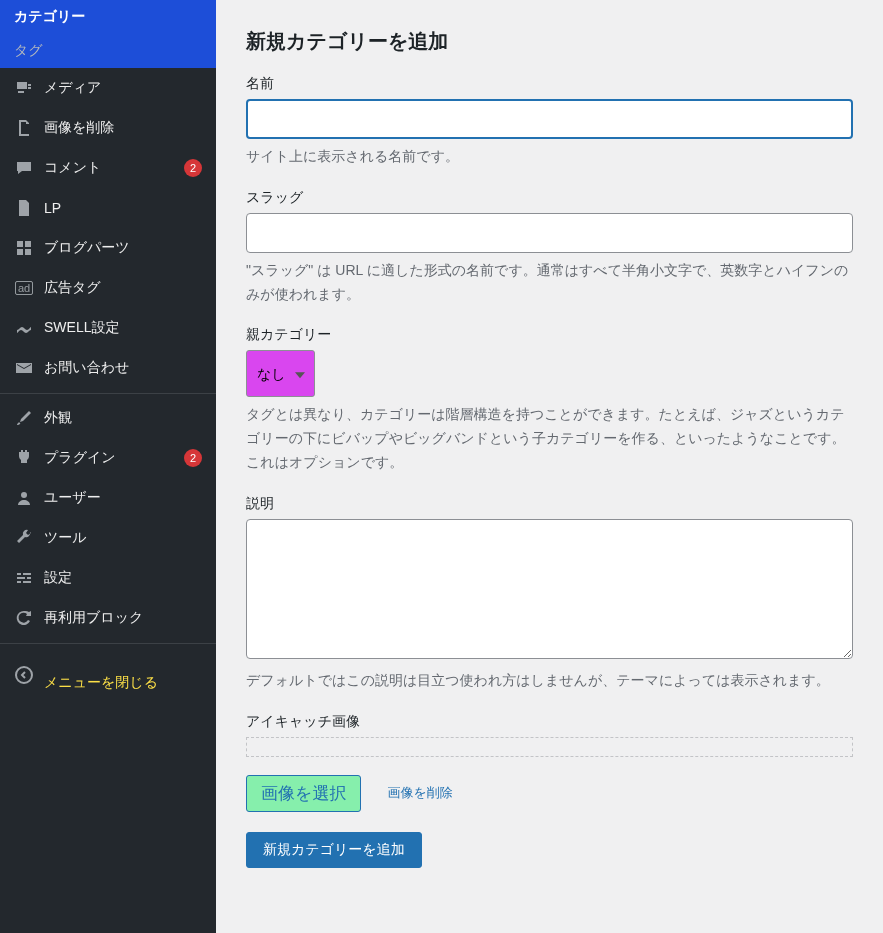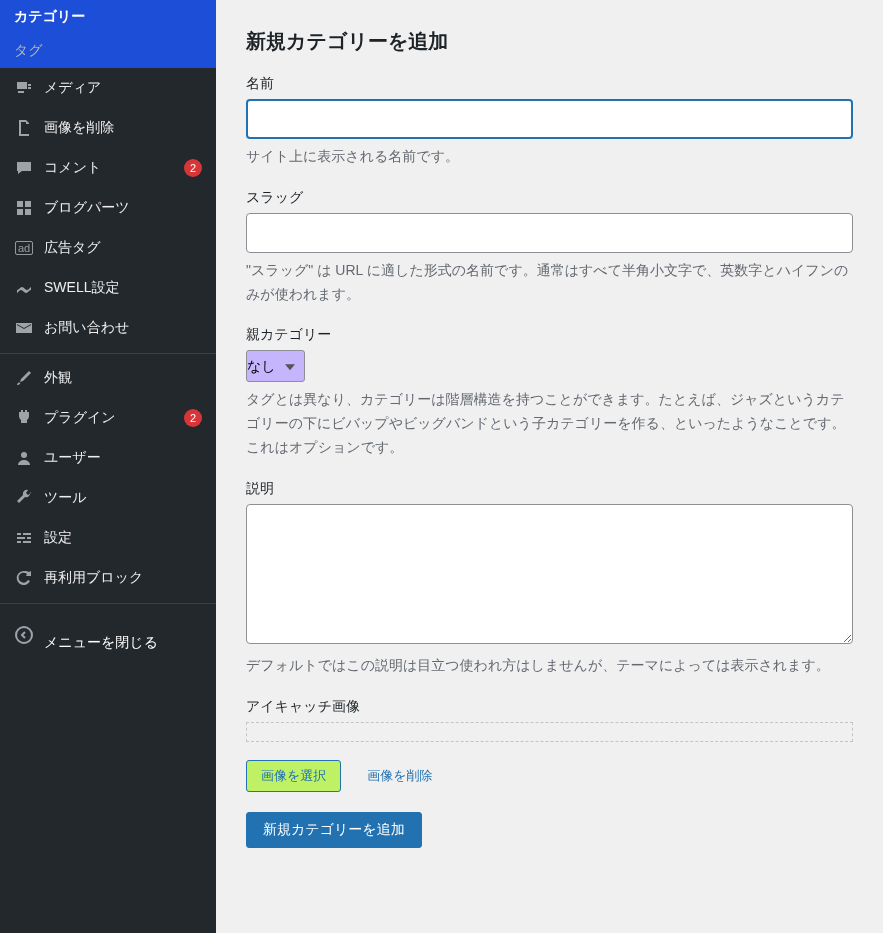--- a/index.html
+++ b/index.html
@@ -70,21 +70,21 @@
   align-items: center;
   justify-content: center;
   padding: 0 6px;
 }
 .sidebar-separator {
   height: 5px;
   border-top: 1px solid #3c4146;
   margin: 5px 0 0 0;
 }
 .collapse-item .label {
-  color: #ffffff;
+  color: #fde047;
   margin-top: 16px;
 }
 .ad-text {
   font-size: 11px;
   color: rgba(240,245,250,0.55);
   border: 1px solid rgba(240,245,250,0.55);
   border-radius: 2px;
   padding: 0 2px;
   line-height: 1.1;
 }
@@ -122,26 +122,26 @@
   border: 2px solid #2271b1;
   outline: none;
 }
 .help-text {
   color: #646970;
   font-size: 14px;
   margin-top: 6px;
   line-height: 1.7;
 }
 .select-input {
-  padding: 4px 28px 4px 0;
+  padding: 4px 28px 4px 10px;
   font-size: 14px;
   border: 1px solid #8c8f94;
   border-radius: 3px;
-  background: #c4b5fd;
-  height: 32px;
+  background: #d946ef;
+  height: 47px;
   appearance: none;
   position: relative;
 }
 .select-wrap {
   position: relative;
   display: inline-block;
 }
 .select-wrap::after {
   content: "";
   position: absolute;
@@ -165,25 +165,25 @@
   height: 140px;
   resize: both;
 }
 .dashed-box {
   border: 1px dashed #c3c4c7;
   height: 20px;
   width: 100%;
   margin-top: 6px;
 }
 .btn-secondary {
-  background: #bef264;
+  background: #86efac;
   border: 1px solid #2271b1;
   color: #2271b1;
   padding: 6px 14px;
-  font-size: 13px;
+  font-size: 17px;
   border-radius: 3px;
   cursor: pointer;
 }
 .btn-link {
   background: none;
   border: none;
   color: #2271b1;
   font-size: 13px;
   cursor: pointer;
   padding: 6px 10px;
@@ -235,20 +235,28 @@
   <div class="sidebar-item">
     <span class="icon">
         <svg viewBox="0 0 20 20">
           <path d="M3 4h14v9H8l-4 3v-3H3V4z"></path>
         </svg>
       </span>
     <span class="label">コメント</span>
     <span class="badge">2</span>
   </div>
 
+  <div class="sidebar-item">
+    <span class="icon">
+        <svg viewBox="0 0 20 20">
+          <path d="M5 2h7l3 3v13H5V2z"></path>
+        </svg>
+      </span>
+    <span class="label">LP</span>
+  </div>
 
   <div class="sidebar-item">
     <span class="icon">
         <svg viewBox="0 0 20 20">
           <path d="M3 3h6v6H3V3zm8 0h6v6h-6V3zM3 11h6v6H3v-6zm8 0h6v6h-6v-6z"></path>
         </svg>
       </span>
     <span class="label">ブログパーツ</span>
   </div>
 

